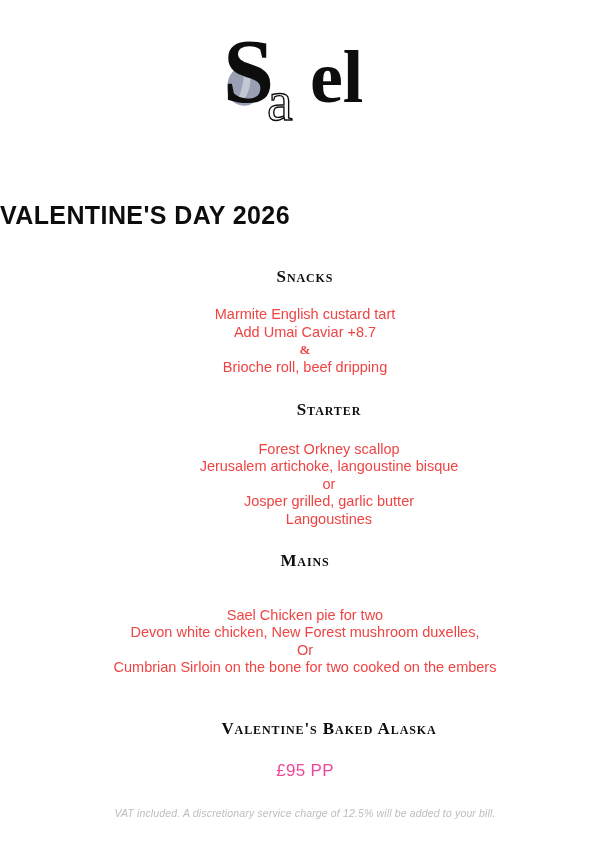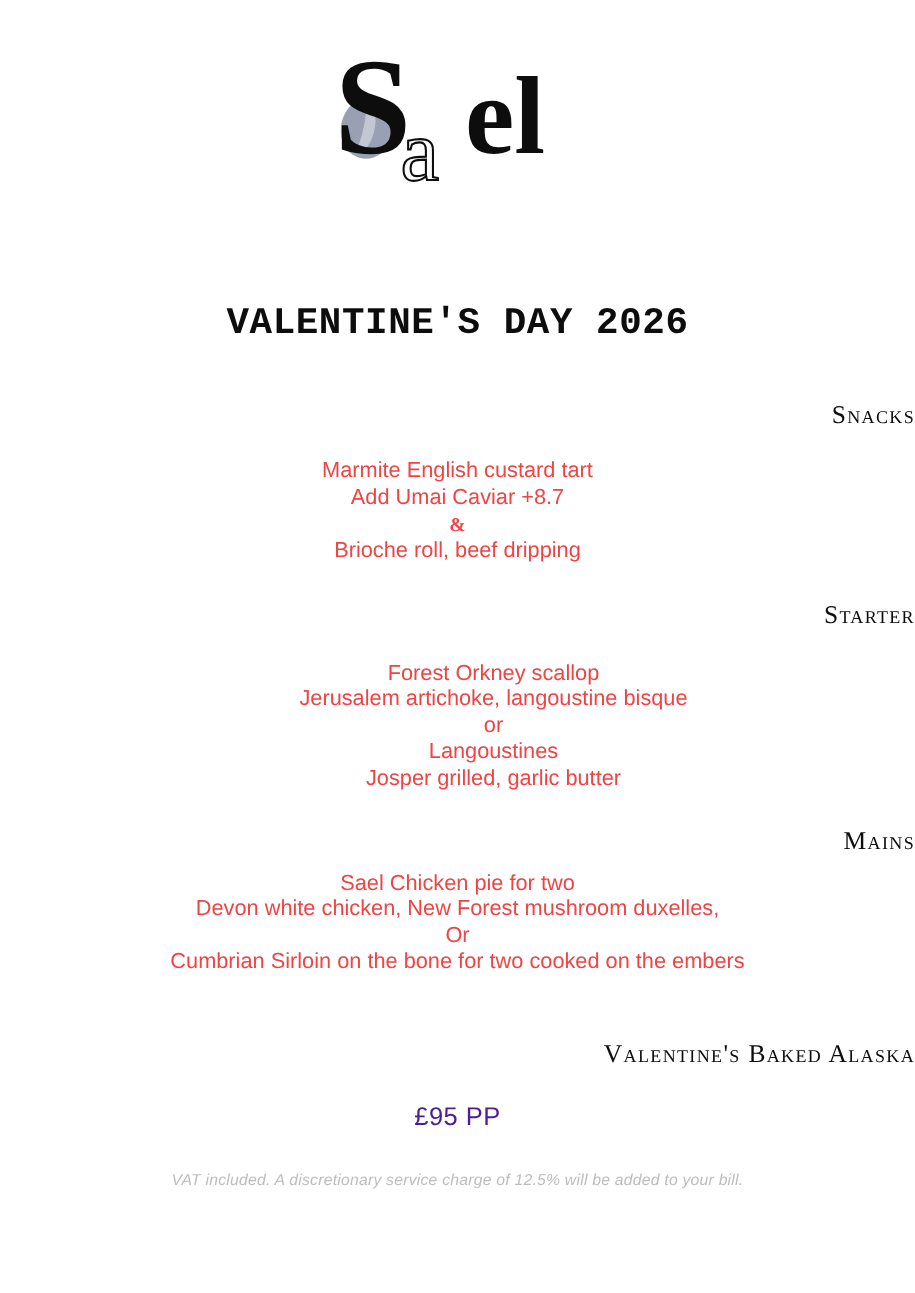--- a/index.html
+++ b/index.html
@@ -36,34 +36,33 @@
     top: 22px;
     height: 108px;
     display: flex;
     justify-content: center;
     align-items: flex-start;
   }
   .logo svg { display: block; }
 
   
   .menu-title {
-    text-align: center;
-    font-family: Liberation Mono, monospace;
+    font-family: Liberation Sans, sans-serif;
     font-weight: bold;
     font-size: 25px;
     letter-spacing: 0.4px;
     color: #0d0d0d;
     margin: 0;
     padding-top: 52px;
     line-height: 1.1;
   }
   .section-head {
-    text-align: right;
+    text-align: center;
     font-family: "Liberation Serif", serif;
-    font-weight: normal;
+    font-weight: bold;
     font-size: 17px;
     font-variant: small-caps;
     letter-spacing: 0.9px;
     color: #0d0d0d;
     margin: 0;
     line-height: 1.15;
   }
   .menu-title-sc {
     font-variant: small-caps;
   }
@@ -86,30 +85,30 @@
   }
 
   
   .sec-snacks { margin-top: 37px; }
   .sec-snacks .lines { margin-top: 20px; }
 
   .sec-starter { margin-top: 24px; padding-left: 48px; }
   .sec-starter .lines { margin-top: 21px; }
 
   .sec-mains { margin-top: 23px; }
-  .sec-mains .lines { margin-top: 10px; }
+  .sec-mains .lines { margin-top: 36px; }
 
   .sec-dessert { margin-top: 42px; margin-left: 48px; }
   .sec-dessert .lines { margin-top: 22px; }
 
   .price {
     text-align: center;
     font-family: "Liberation Sans", sans-serif;
     font-size: 17px;
-    color: #4c1d95;
+    color: #ec4899;
     margin-top: 23px;
     letter-spacing: 0.3px;
   }
 
   
   .footer {
     margin-top: 22px;
     text-align: center;
     font-family: "Liberation Sans", sans-serif;
     font-style: italic;
@@ -152,22 +151,22 @@
       <span class="line">Brioche roll, beef dripping</span>
     </div>
   </div>
 
   <div class="sec-starter">
     <h2 class="section-head">Starter</h2>
     <div class="lines">
       <span class="line">Forest Orkney scallop</span>
       <span class="line">Jerusalem artichoke, langoustine bisque</span>
       <span class="line">or</span>
+      <span class="line">Josper grilled, garlic butter</span>
       <span class="line">Langoustines</span>
-      <span class="line">Josper grilled, garlic butter</span>
     </div>
   </div>
 
   <div class="sec-mains">
     <h2 class="section-head">Mains</h2>
     <div class="lines">
       <span class="line">Sael Chicken pie for two</span>
       <span class="line">Devon white chicken, New Forest mushroom duxelles,</span>
       <span class="line">Or</span>
       <span class="line">Cumbrian Sirloin on the bone for two cooked on the embers</span>

